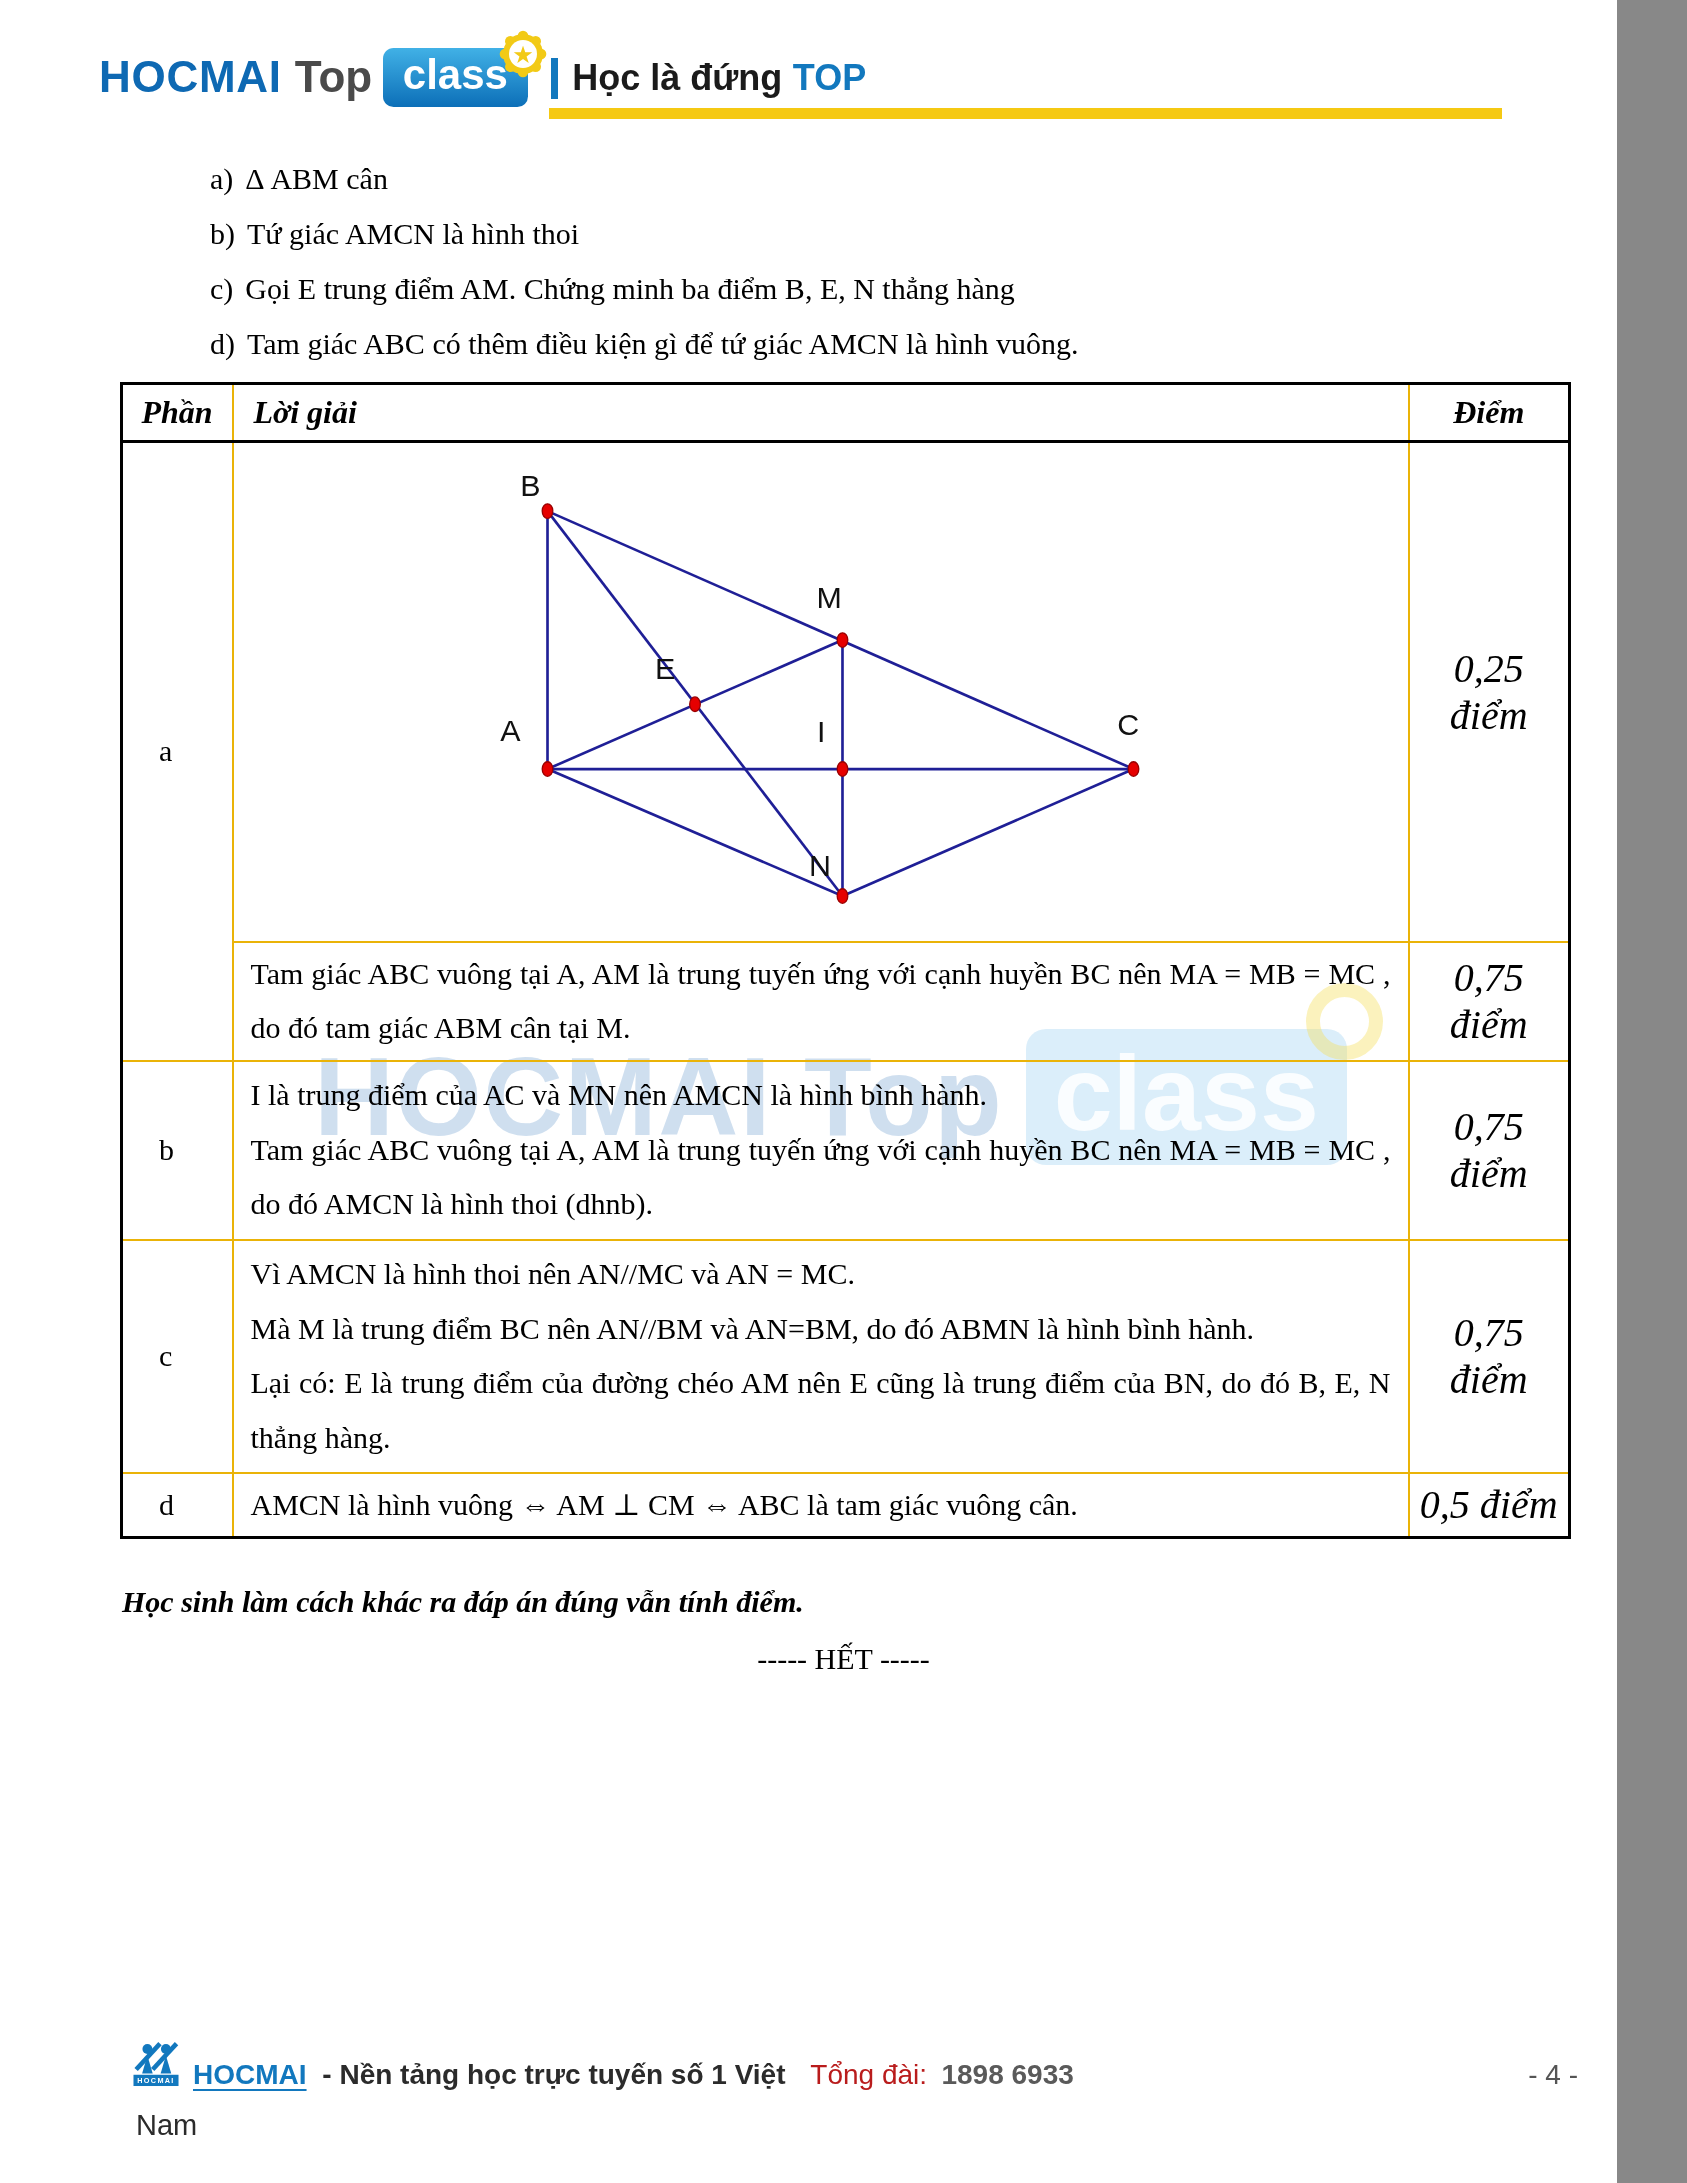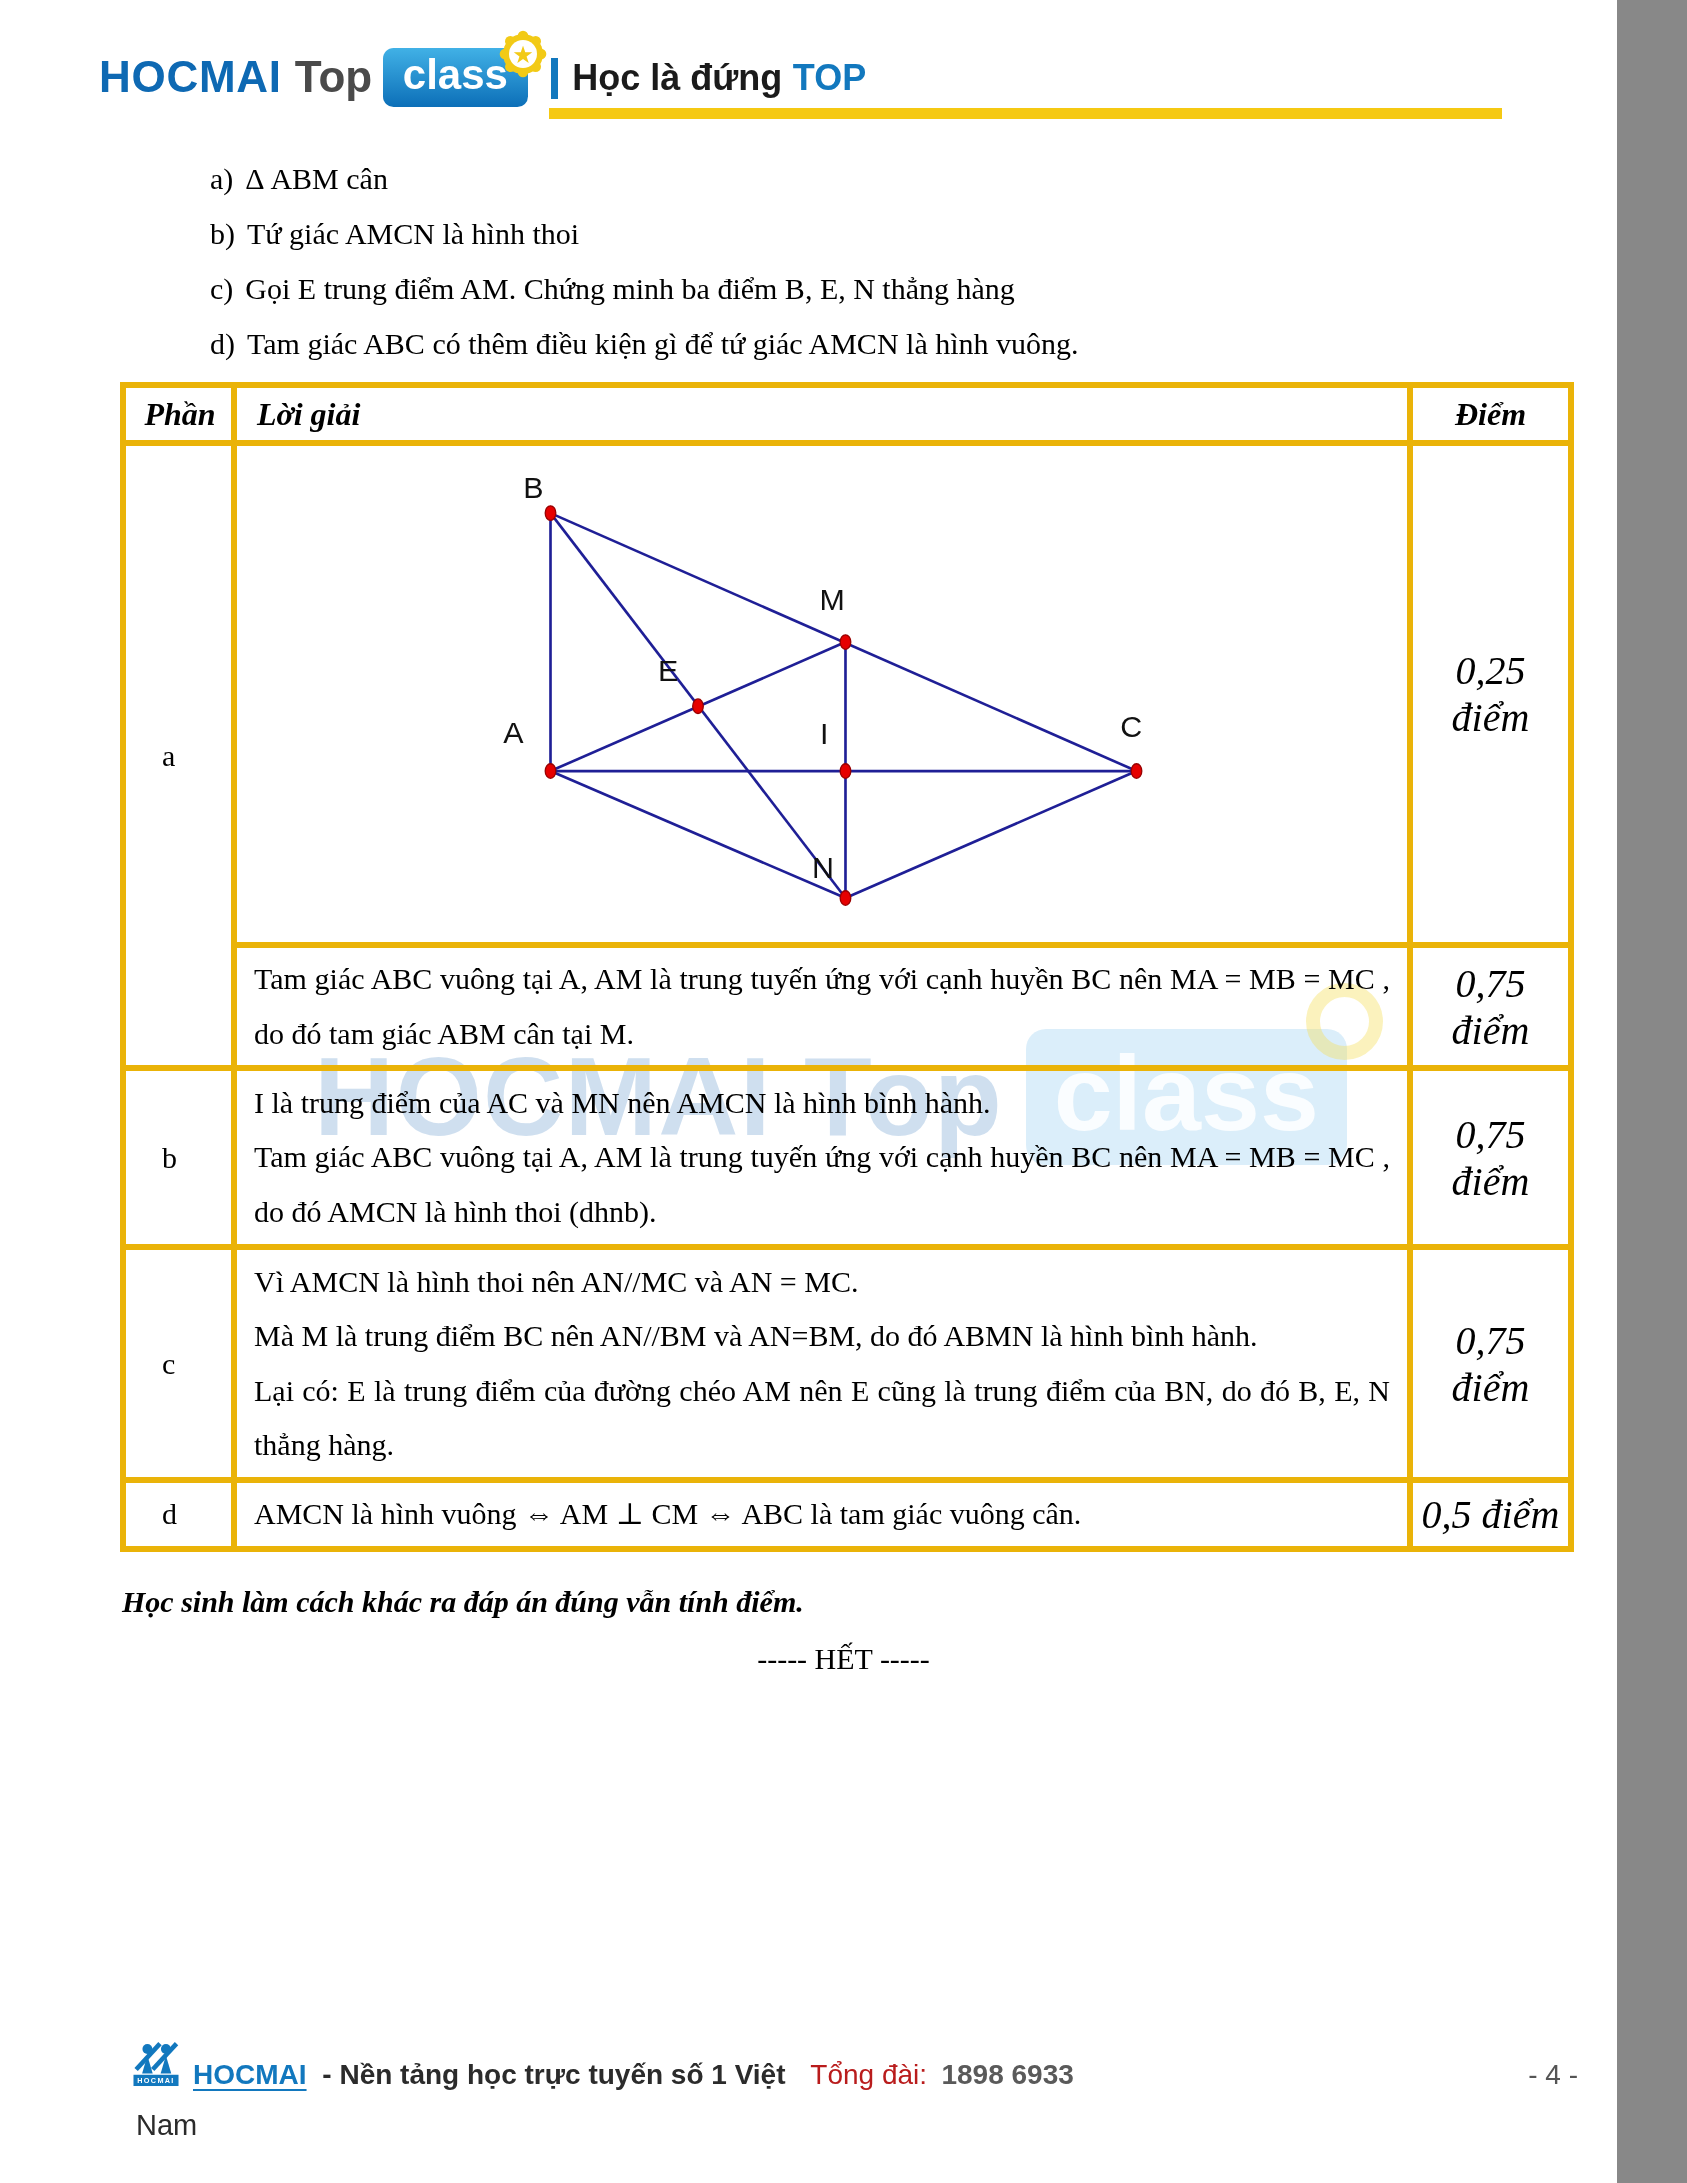--- a/index.html
+++ b/index.html
@@ -36,21 +36,21 @@
   .wm-text{font-size:111px;font-weight:800;color:rgba(70,130,195,0.26);letter-spacing:1.3px;}
   .wm-classbox{position:relative;margin-left:22.5px;background:rgba(135,200,240,0.30);
         border-radius:20px;padding:4px 28px 10.6px 28px;}
   .wm-class{font-size:106px;font-weight:800;color:rgba(255,255,255,0.85);}
   .wm-ring{position:absolute;top:-46px;right:-36px;width:49px;height:49px;border-radius:50%;
         border:14.6px solid rgba(244,223,89,0.40);}
   
   table.sol-table{position:absolute;left:120px;top:382px;width:1449px;z-index:1;
         border-collapse:collapse;table-layout:fixed;background:transparent;
         border:3.3px solid #000;}
-  .sol-table td,.sol-table th{border:6px solid #eab308;vertical-align:middle;}
+  .sol-table td,.sol-table th{border:2px solid #eab308;vertical-align:middle;}
   .sol-table thead th{border-bottom:3.3px solid #000;font-size:32px;font-style:italic;font-weight:bold;}
   th.h-part{text-align:left;padding-left:18.5px;}
   th.h-solution{text-align:left;padding-left:20px;}
   th.h-score{text-align:center;}
   td.part-cell{font-size:30px;text-align:left;padding-left:36px;}
   td.score-cell{font-size:40px;font-style:italic;text-align:center;padding:0 4px;}
   td.sol-cell{font-size:30px;text-align:justify;padding:4px 17px;line-height:1.82;}
   td.sol-cell p{margin:0;}
   td.fig-cell{position:relative;padding:0;}
   .fig-cell svg{display:block;}

